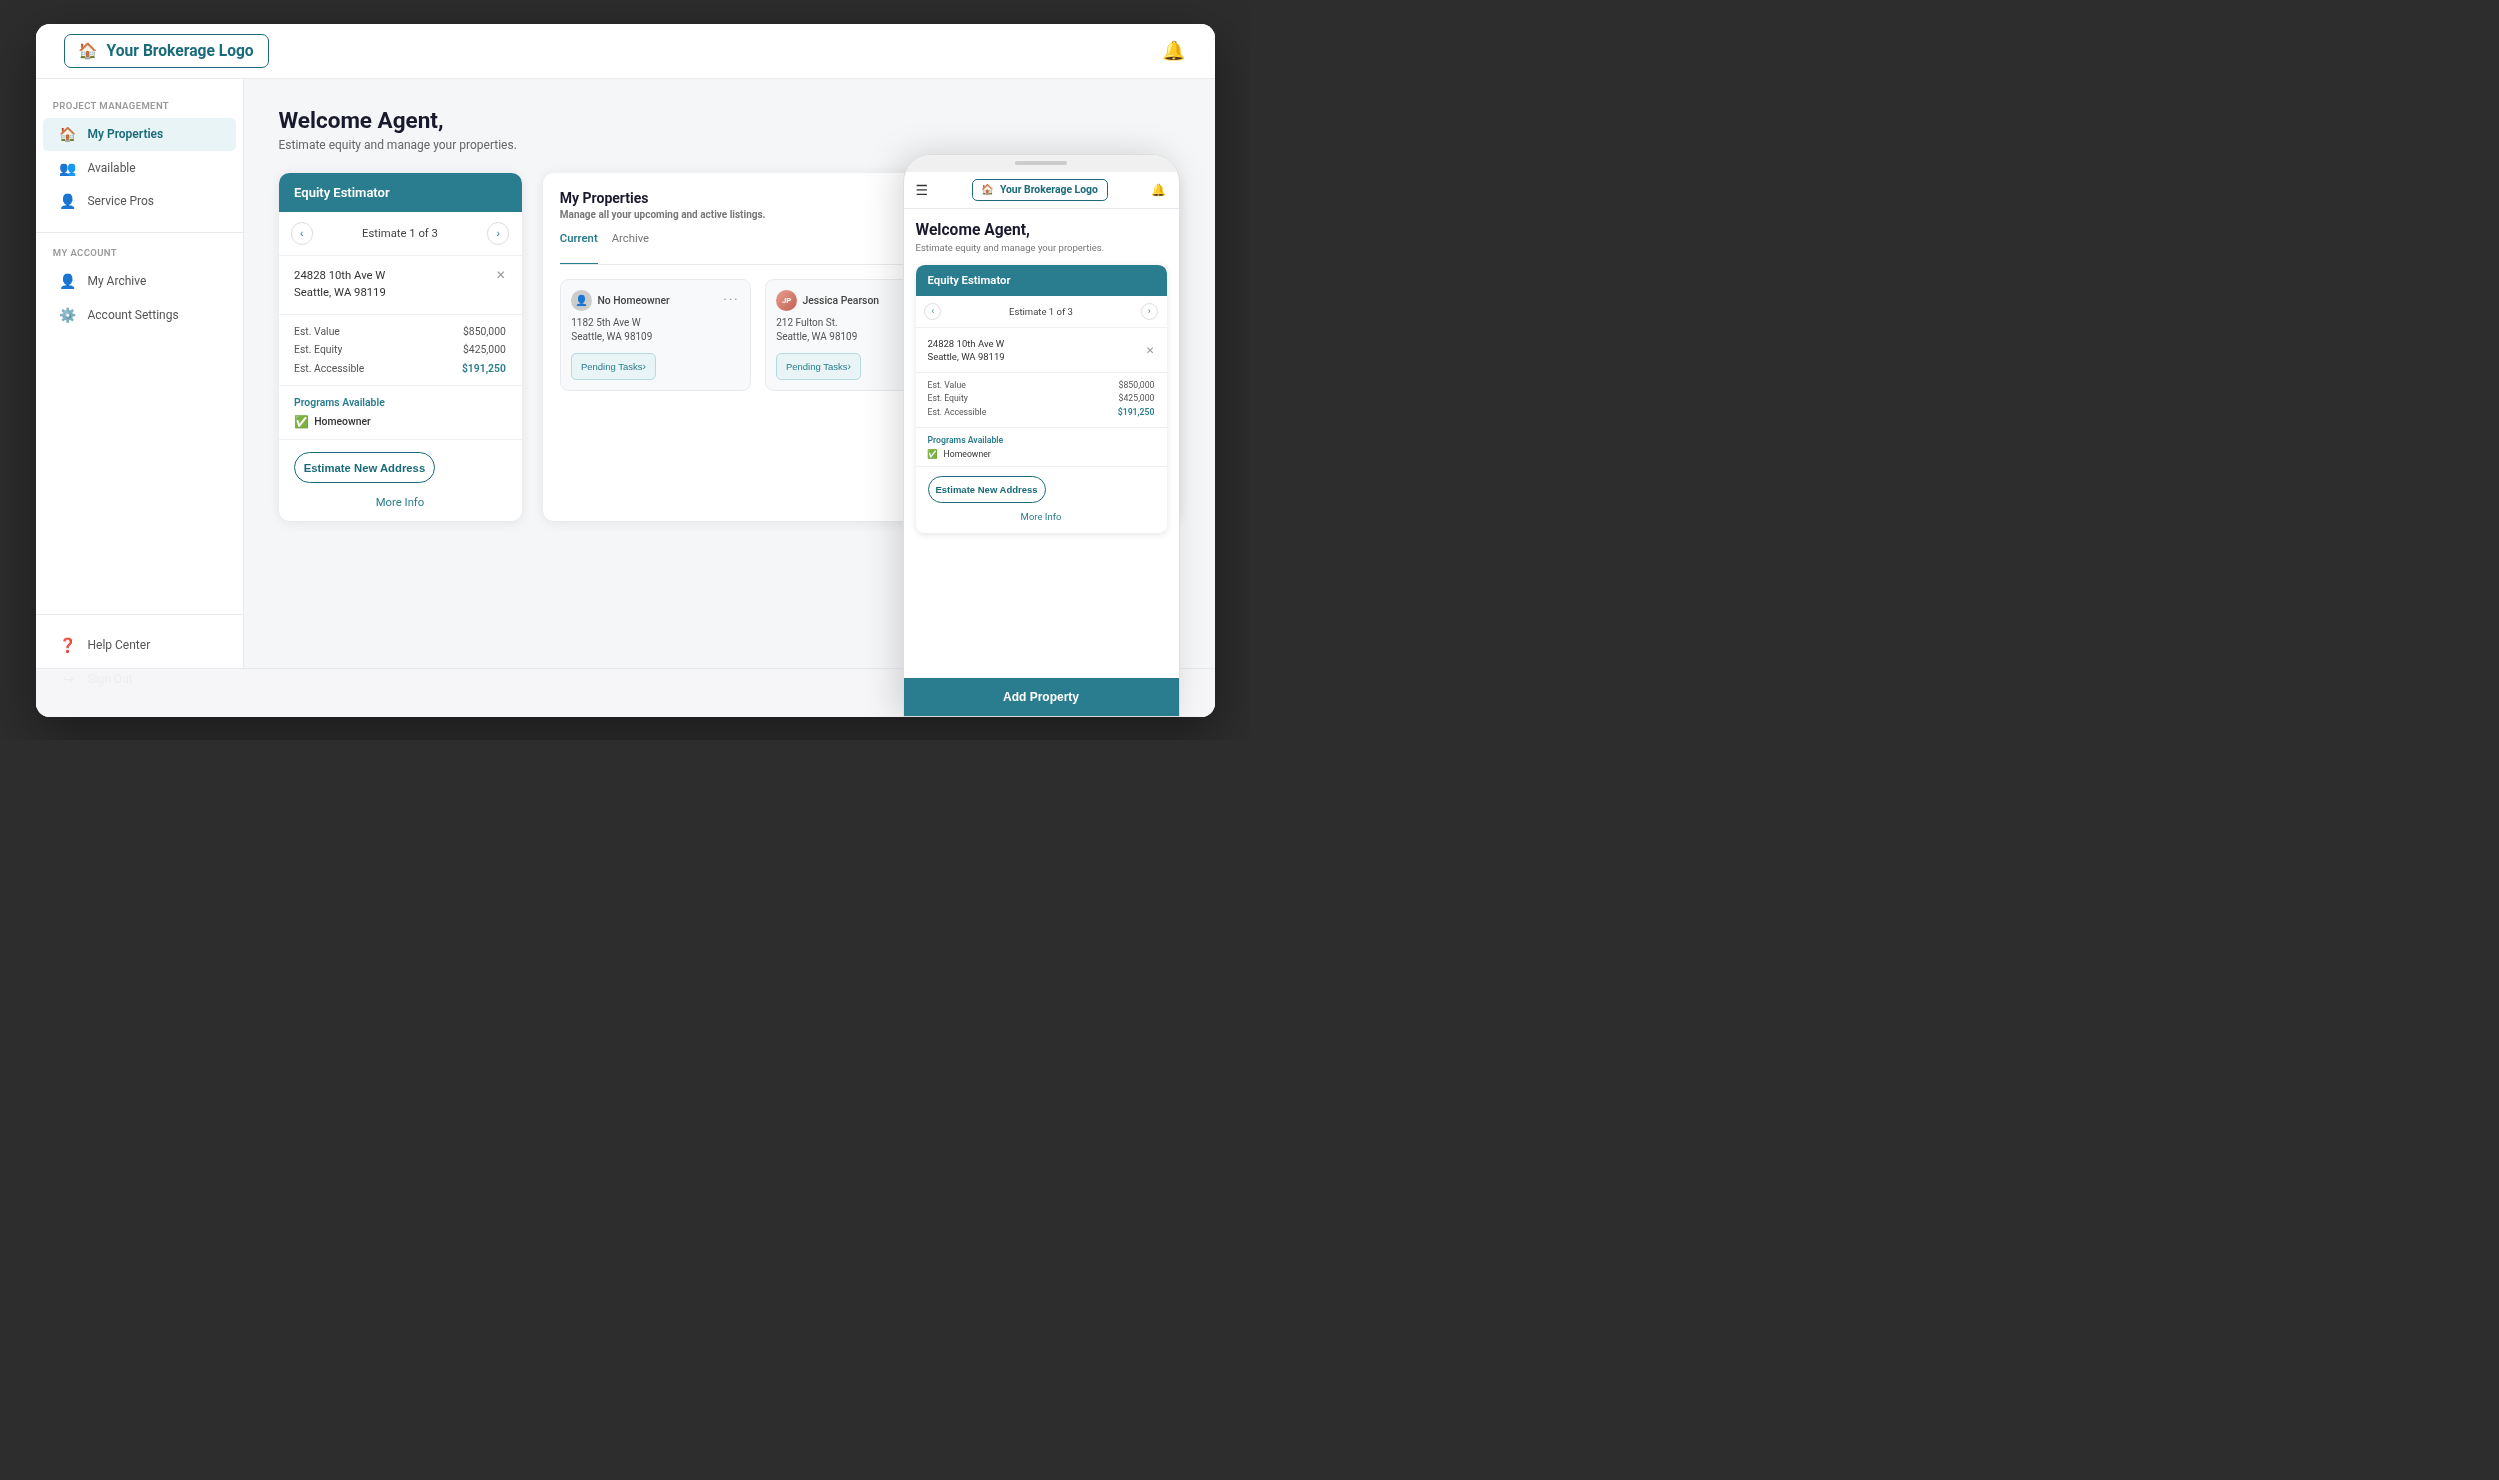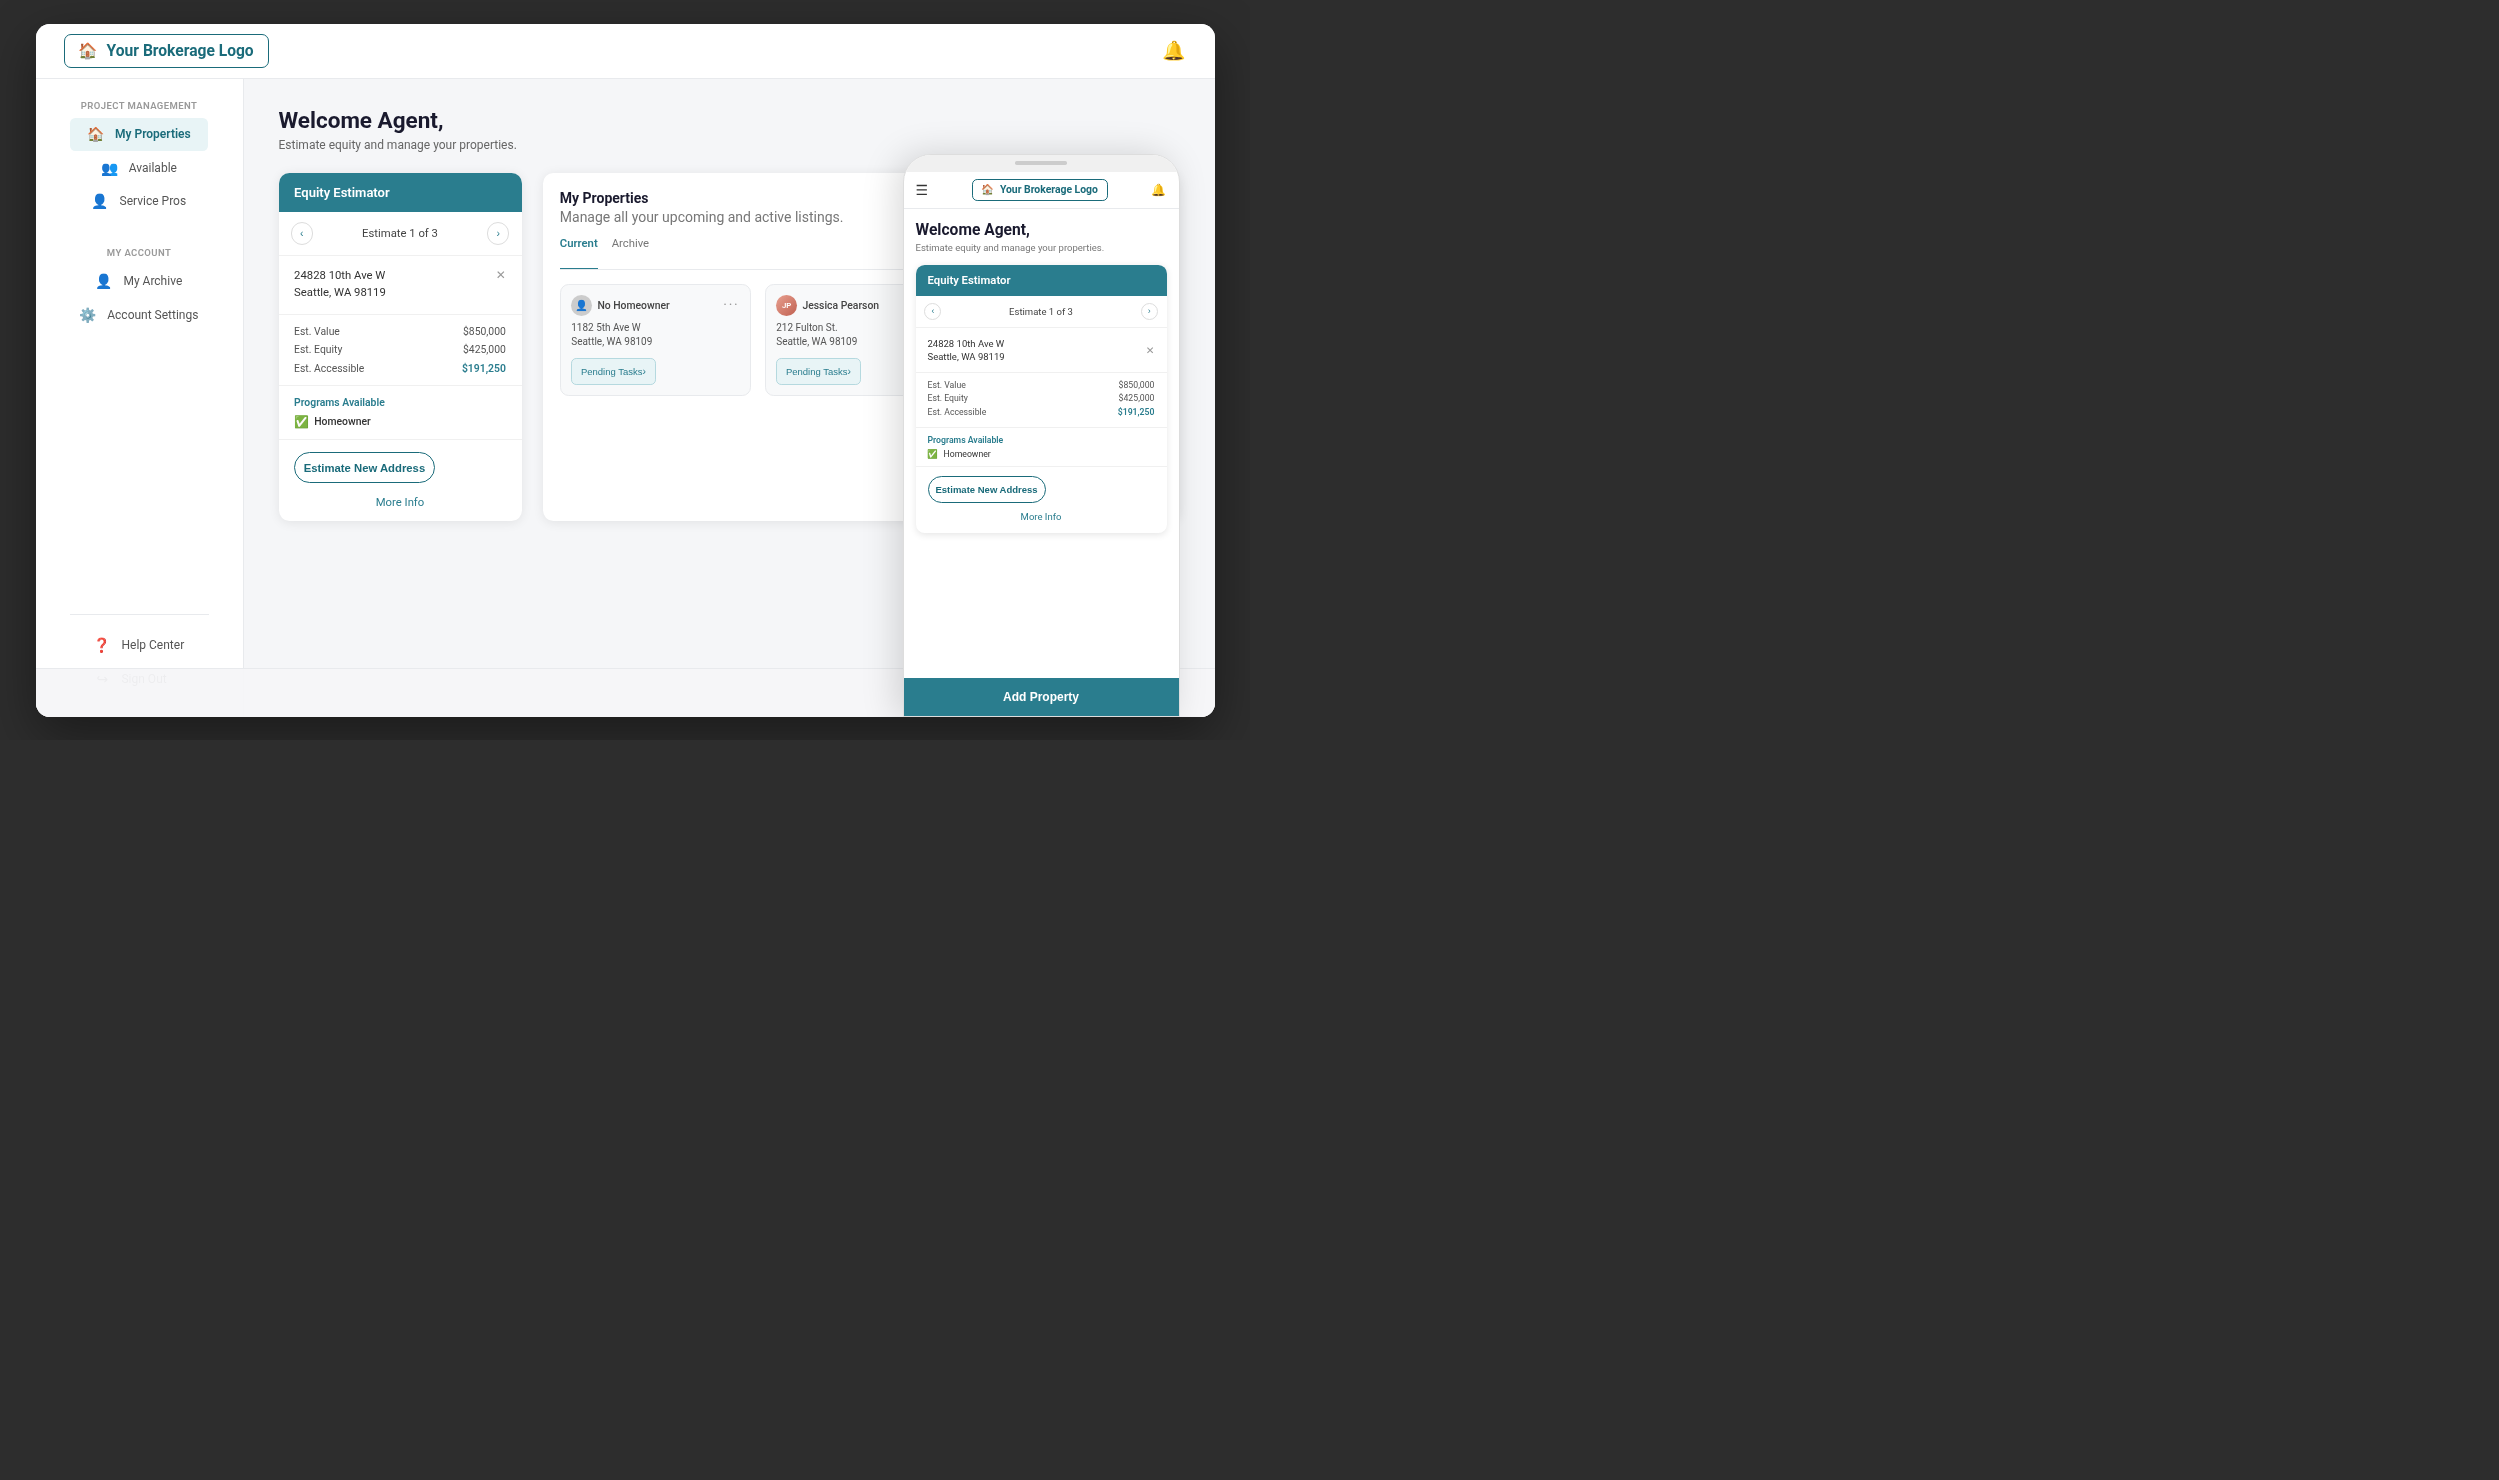--- a/index.html
+++ b/index.html
@@ -71,21 +71,20 @@
 
     
     .sidebar {
       width: 208px;
       background: #fff;
       border-right: 0.9px solid #e8eaed;
       padding: 21px 0;
       display: flex;
       flex-direction: column;
       flex-shrink: 0;
-      align-items: center;
     }
     .sidebar-section-label {
       font-size: 9.5px;
       color: #999;
       font-weight: 600;
       text-transform: uppercase;
       padding: 0 17.3px;
       margin-bottom: 7px;
       letter-spacing: 0.4px;
     }
@@ -272,23 +271,24 @@
       box-shadow: 0 1.7px 10.4px rgba(0,0,0,0.08);
       overflow: hidden;
     }
     .properties-title {
       font-size: 14px;
       font-weight: 700;
       color: #1a1a2e;
       margin-bottom: 3.5px;
     }
     .properties-sub {
-      font-size: 14px;
+      font-size: 10px;
       color: #777;
       margin-bottom: 12px;
+      font-weight: bold;
     }
     .tab-row {
       display: flex;
       gap: 14px;
       margin-bottom: 14px;
       border-bottom: 0.9px solid #e8eaed;
       padding-bottom: 0;
     }
     .tab-item {
       font-size: 11.3px;

